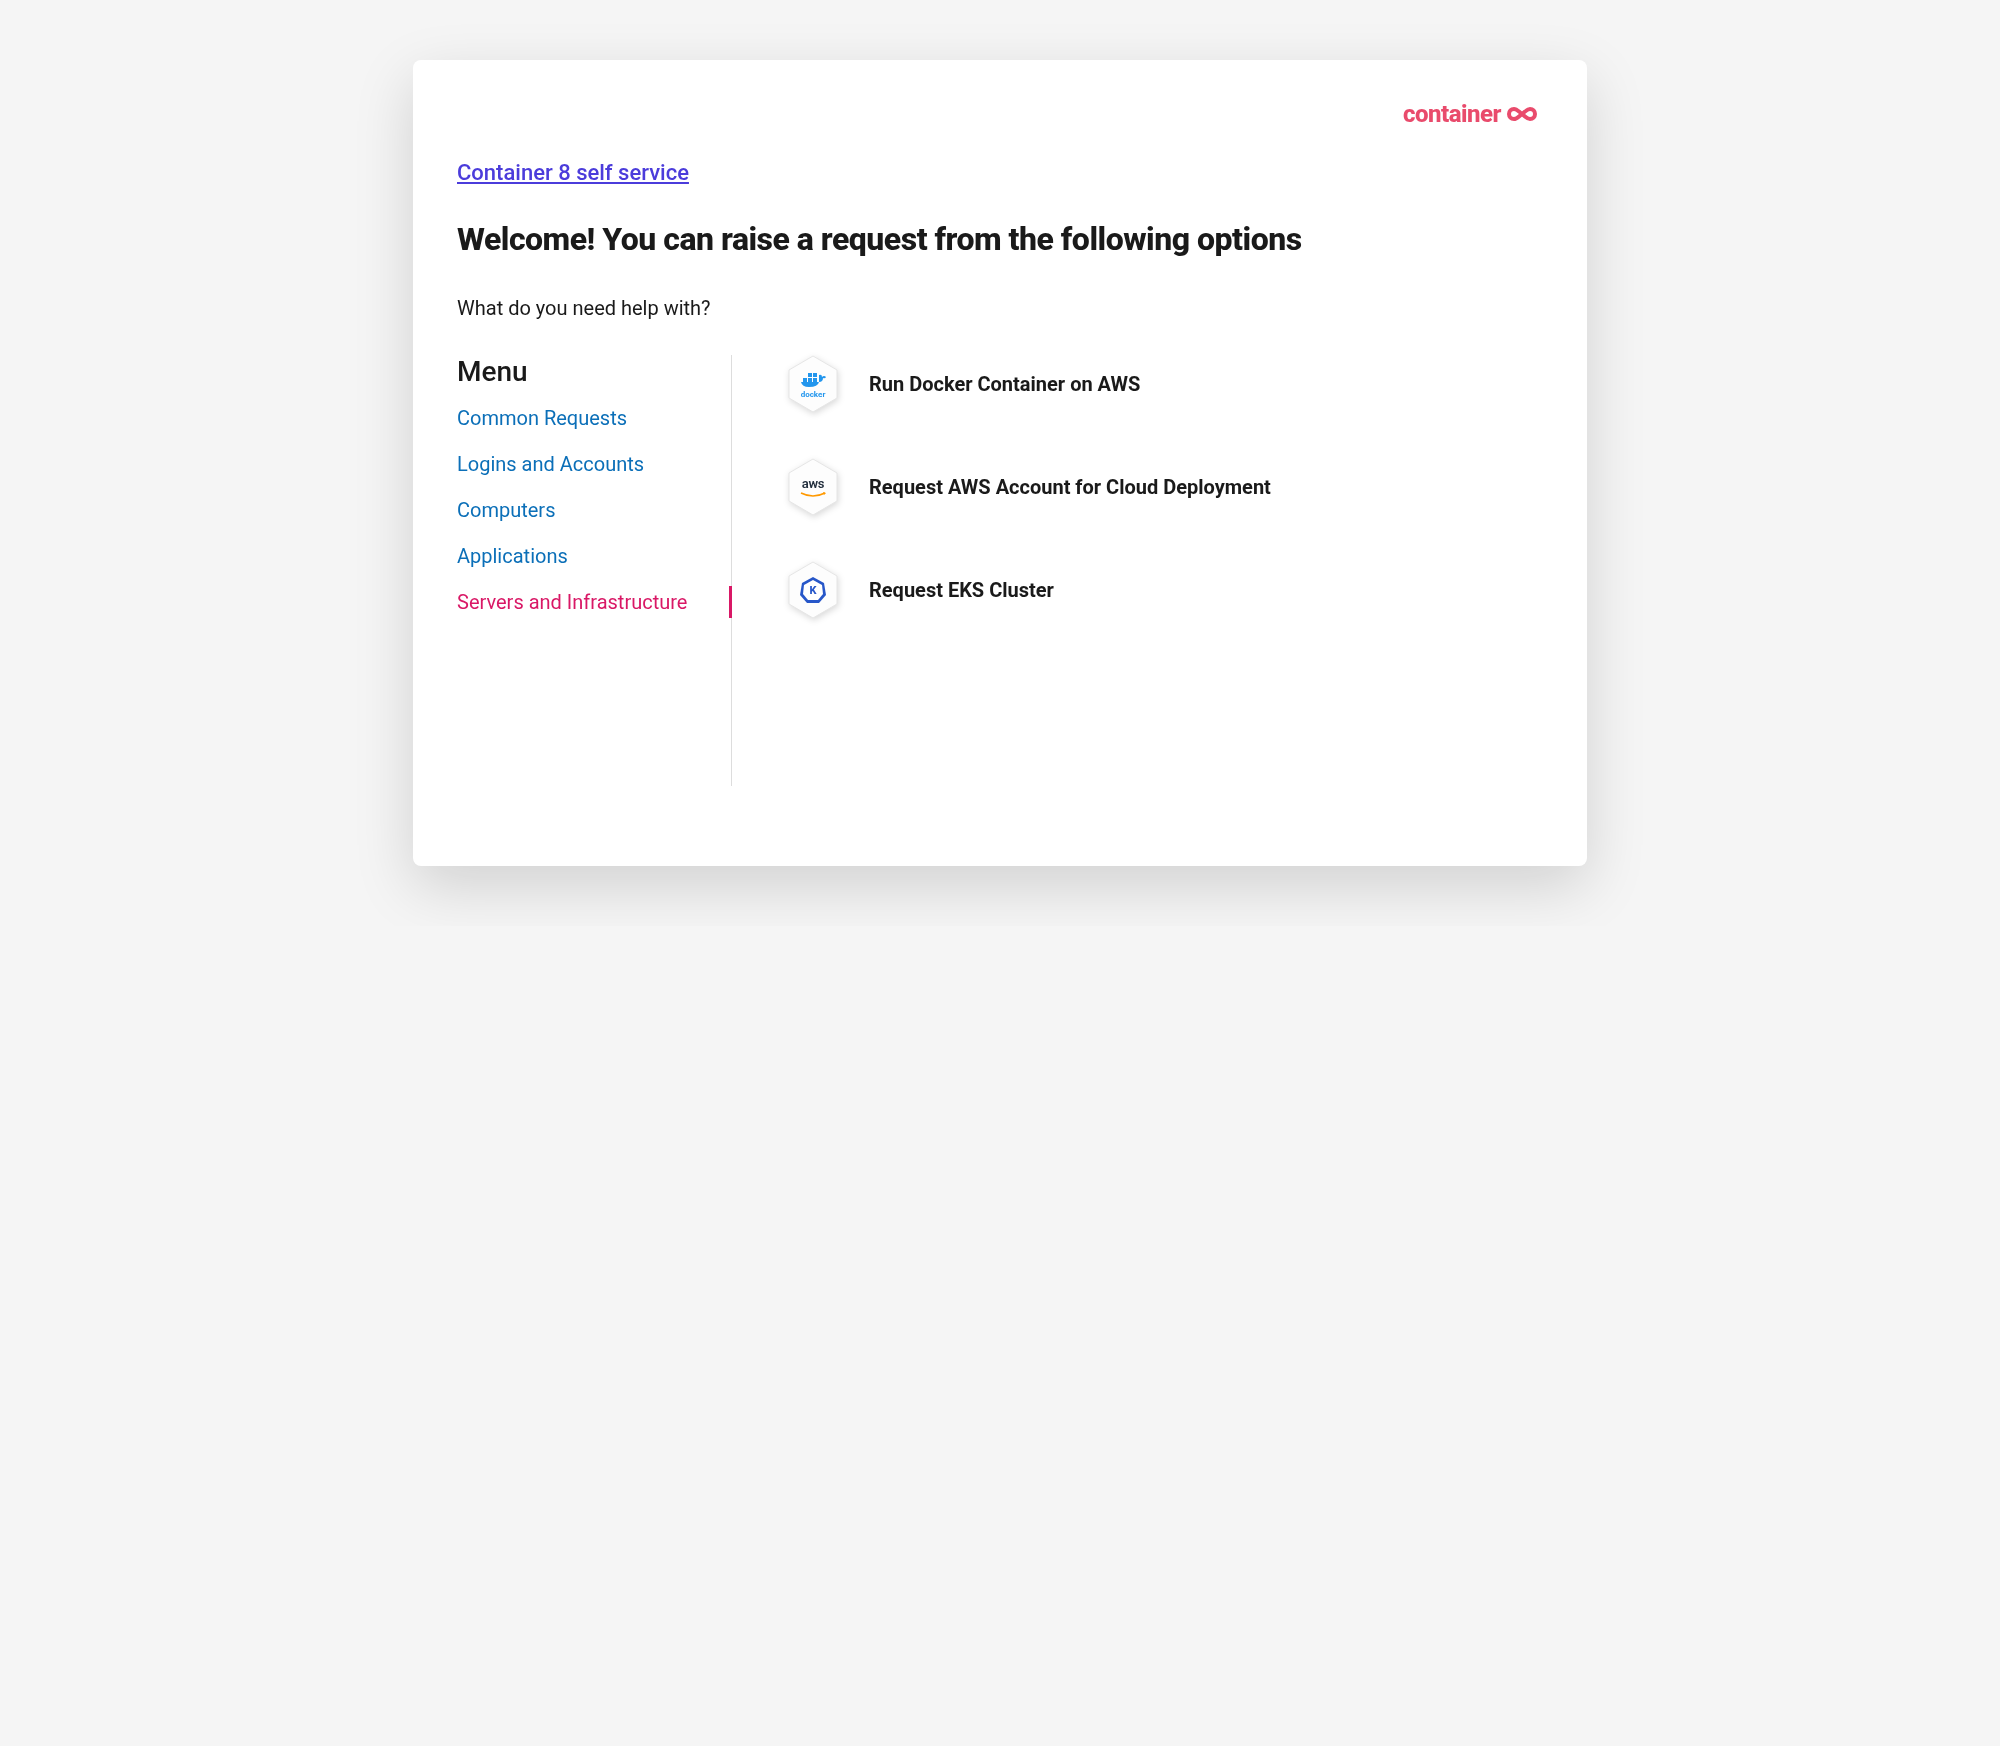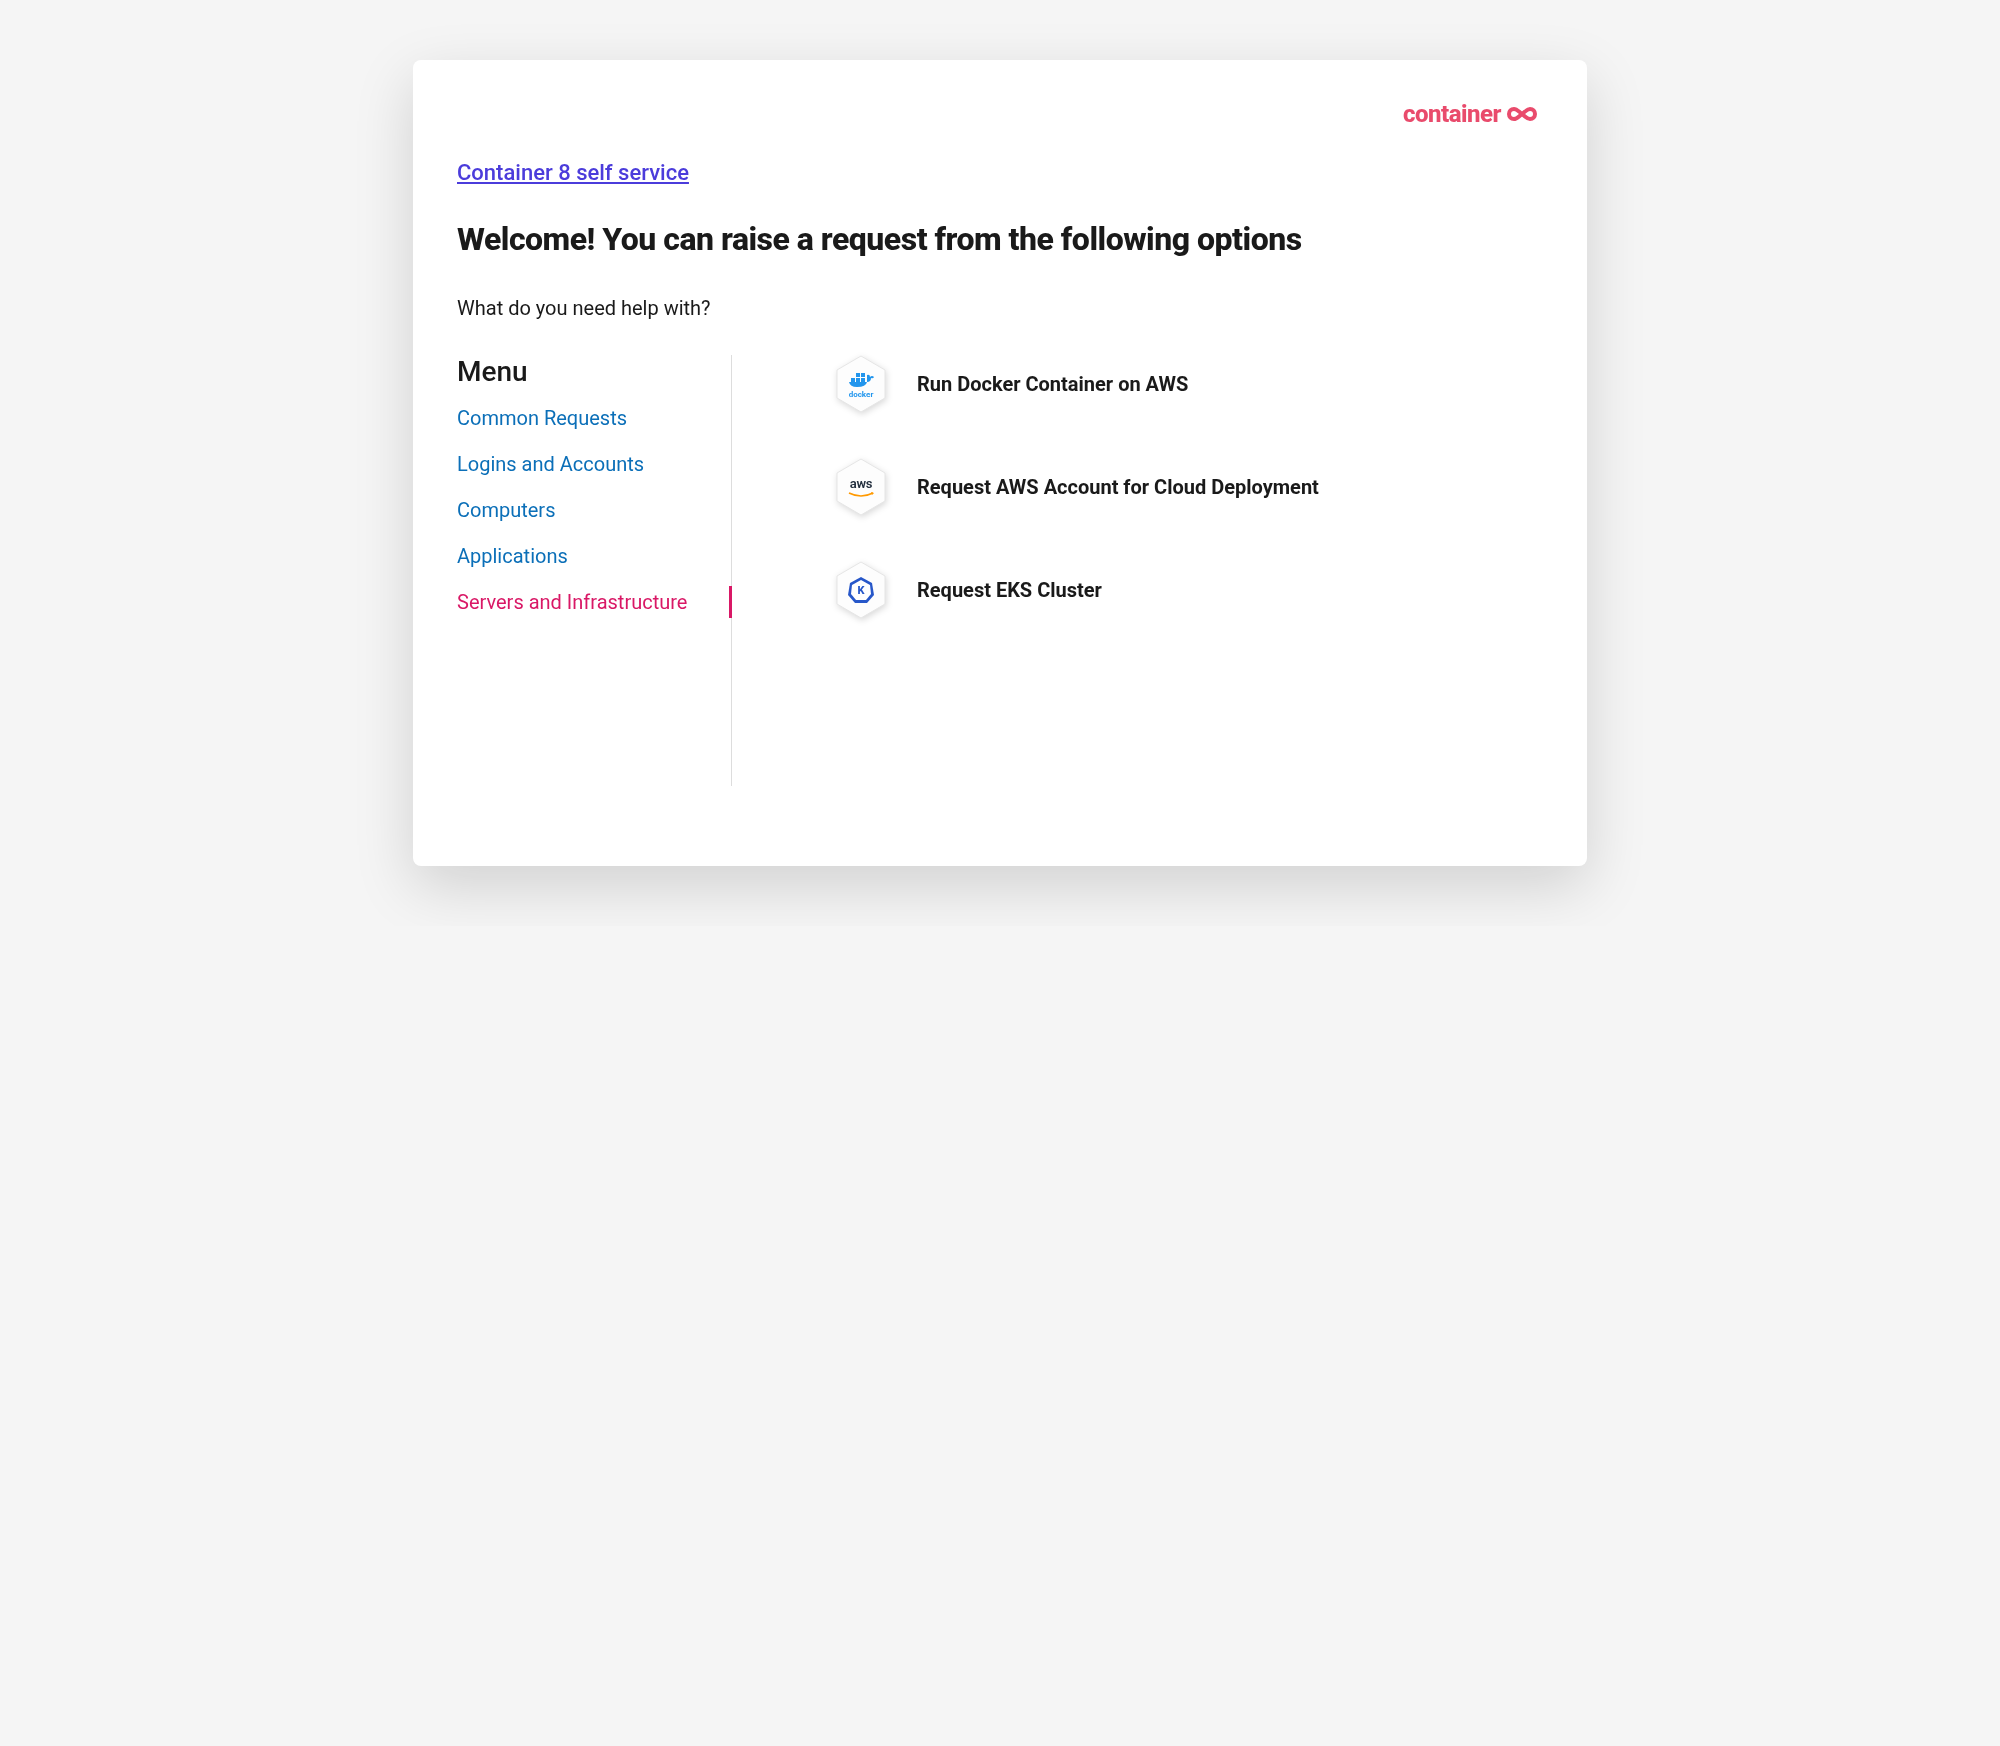--- a/index.html
+++ b/index.html
@@ -86,21 +86,20 @@
     .search-icon {
       position: absolute;
       right: 20px;
       top: 50%;
       transform: translateY(-50%);
       color: #333;
     }
     .content-row {
       display: flex;
       margin-top: 35px;
-      gap: 48px;
     }
     .menu-col {
       width: 275px;
       border-right: 1px solid #ddd;
       padding-right: 20px;
       padding-bottom: 150px;
     }
     .menu-title {
       font-size: 28px;
       font-weight: 500;

